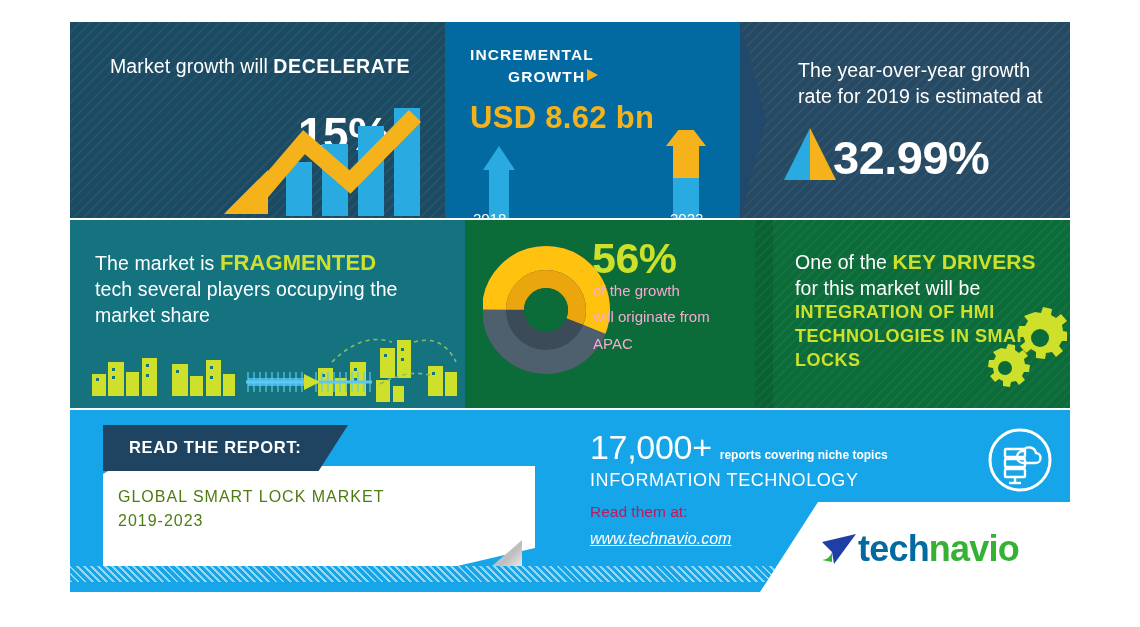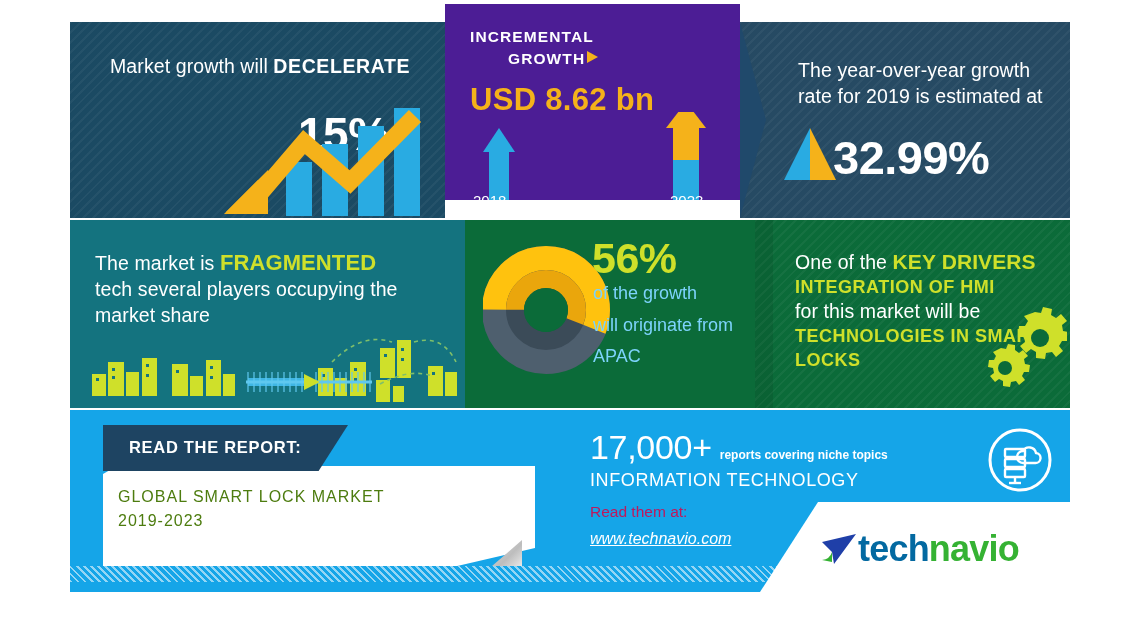--- a/index.html
+++ b/index.html
@@ -19,21 +19,21 @@
     position:absolute;left:0;top:0;right:0;bottom:0;
     background-image:repeating-linear-gradient(135deg,
         rgba(255,255,255,0.045) 0px,
         rgba(255,255,255,0.045) 2px,
         rgba(255,255,255,0) 2px,
         rgba(255,255,255,0) 7px);
     pointer-events:none;
   }
   
   #p1{left:70px;top:22px;width:375px;height:196px;background:#1b4a63;}
-  #p2{left:445px;top:4px;width:295px;height:196px;background:#4c1d95;}
+  #p2{left:445px;top:22px;width:295px;height:196px;background:#0369a1;}
   #p3{left:740px;top:22px;width:330px;height:196px;background:#264a63;}
   
   #p3-notch{
     position:absolute;left:740px;top:22px;width:26px;height:196px;
     background:#20496b;
     clip-path:polygon(0 0,0 196px,100% 98px);
     z-index:3;
   }
   
   #p4{left:70px;top:220px;width:395px;height:188px;background:#14737f;}
@@ -75,21 +75,21 @@
   
   #p3-text{left:58px;top:36px;width:258px;}
   #p3-pct{left:93px;top:105px;font-size:47px;font-weight:700;color:#fff;letter-spacing:-.5px;}
 
   
   #p4-text{left:25px;top:28px;width:360px;}
   #p4-text .line{display:block;}
 
   
   #p5-56{left:127px;top:10px;font-size:43px;font-weight:700;color:#cfe02a;letter-spacing:-.5px;}
-  #p5-text{left:128px;top:58px;width:160px;font-size:18px;line-height:1.75;color:#7dd3fc;}
+  #p5-text{left:128px;top:58px;width:160px;font-size:15px;line-height:1.75;color:#f9a8d4;}
 
   
   #p6-text{left:40px;top:28px;width:265px;}
   #p6-text .line{display:block;}
   #p6-text .drv{color:#cfe02a;font-weight:700;letter-spacing:.5px;font-size:18px;}
 
   
   #ribbon{
     position:absolute;left:103px;top:425px;width:245px;height:46px;
     background:#1e4462;
@@ -295,22 +295,22 @@
       <span style="display:block">will originate from</span>
       <span style="display:block">APAC</span>
     </div>
   </div>
   <div id="p6-shade"></div>
 
   <div class="panel" id="p6">
     <div class="stripes"></div>
     <div class="txt lead" id="p6-text">
       <span class="line"><span>One of the </span><span class="hl-lime" style="font-size:21px;">KEY DRIVERS</span></span>
+      <span class="line">for this market will be</span>
       <span class="line drv">INTEGRATION OF HMI</span>
-      <span class="line">for this market will be</span>
       <span class="line drv">TECHNOLOGIES IN SMART</span>
       <span class="line drv">LOCKS</span>
     </div>
     <svg width="90" height="86" style="position:absolute;left:222px;top:86px;">
       <g fill="#cfe02a">
         <path d="M58,6 l6,1 2,-6 9,2 -1,6 5,3 5,-4 6,7 -5,4 1,6 6,1 -1,9 -6,0 -3,5 4,5 -7,6 -4,-5 -6,1 -1,6 -9,-1 0,-6 -5,-3 -5,4 -6,-7 5,-4 -1,-6 -6,-1 1,-9 6,0 3,-5 -4,-5 z"></path>
         <circle cx="63" cy="32" r="9" fill="#0b6b39"></circle>
         <path d="M24,42 l5,1 2,-5 7,1 0,5 4,3 4,-3 5,6 -4,3 1,5 5,1 -1,7 -5,0 -2,4 3,4 -6,5 -3,-4 -5,1 -1,5 -7,-1 0,-5 -4,-2 -4,3 -5,-6 4,-3 -1,-5 -5,-1 1,-7 5,0 2,-4 -3,-4 z"></path>
         <circle cx="28" cy="62" r="7" fill="#0b6b39"></circle>
       </g>

